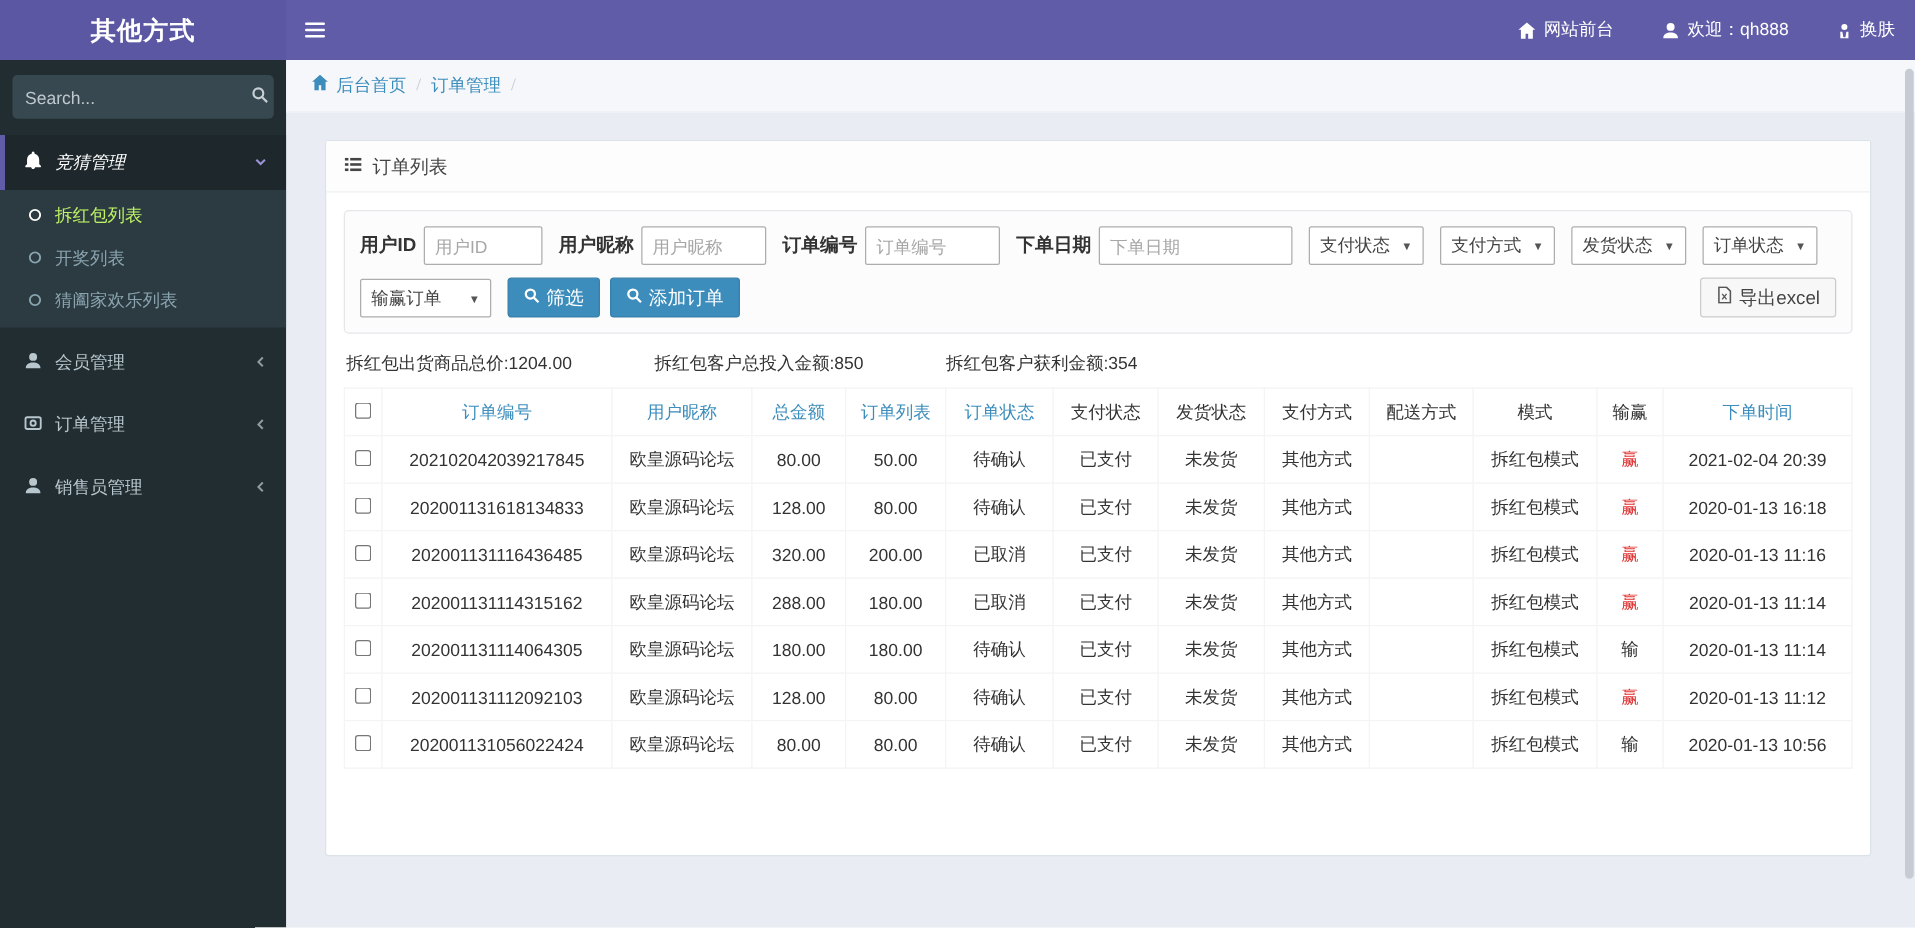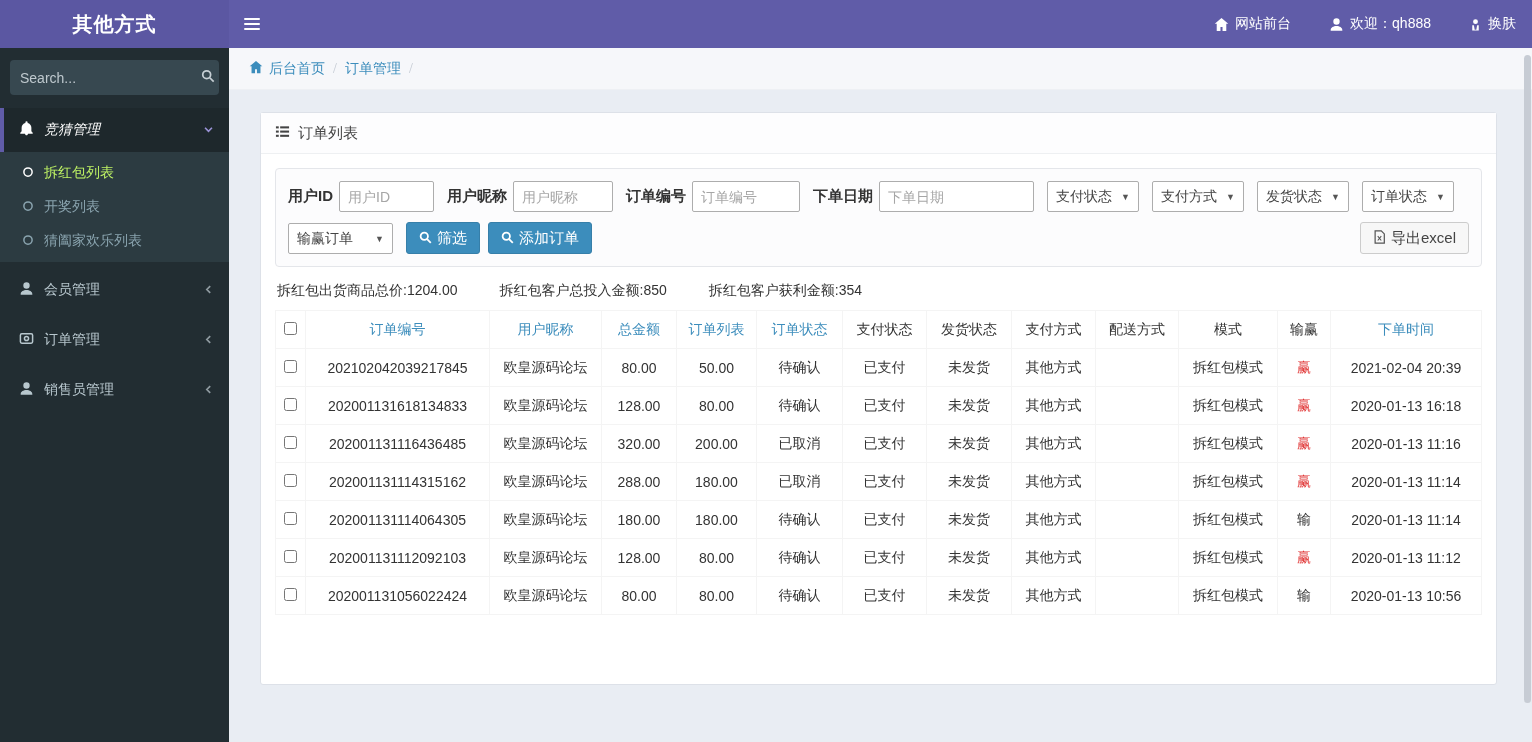--- a/index.html
+++ b/index.html
@@ -56,21 +56,21 @@
   .w95{width:95px;} .w100{width:100px;} .w108{width:108px;} .w155{width:155px;}
   .fselect { height:31px; width:92px; border:1px solid #adadad; border-radius:2px; background:#fff; display:flex; align-items:center; justify-content:space-between; padding:0 8px; font-size:14px; color:#444; cursor:pointer; margin-right:13px; }
   .fselect .caret { font-size:9px; color:#555; }
   .fselect.w105 { width:105px; }
   .btn { height:32px; border-radius:3px; font-size:15px; display:inline-flex; align-items:center; gap:5px; padding:0 12px; cursor:pointer; font-family:inherit; }
   .btn-primary { background:#3c8dbc; border:1px solid #367fa9; color:#fff; margin-right:8px; }
   .btn-default { background:#f7f7f7; border:1px solid #ccc; color:#444; }
   .f-spacer { flex:1; }
 
   
-  .summary { display:flex; gap:42px; margin:15px 2px 10px 2px; font-size:14px; color:#333; }
+  .summary { display:flex; gap:66px; margin:15px 2px 10px 2px; font-size:14px; color:#333; }
 
   
   table.orders { width:100%; border-collapse:collapse; table-layout:fixed; }
   table.orders th, table.orders td { border:1px solid #f4f4f4; text-align:center; font-weight:normal; font-size:14px; padding:0 4px; height:38px; overflow:hidden; white-space:nowrap; }
   table.orders th { color:#333; }
   table.orders th.sortable { color:#3c8dbc; cursor:pointer; }
   table.orders td { color:#333; }
   table.orders td.win { color:#e03333; }
   input[type=checkbox] { width:13px; height:13px; cursor:pointer; }
 

